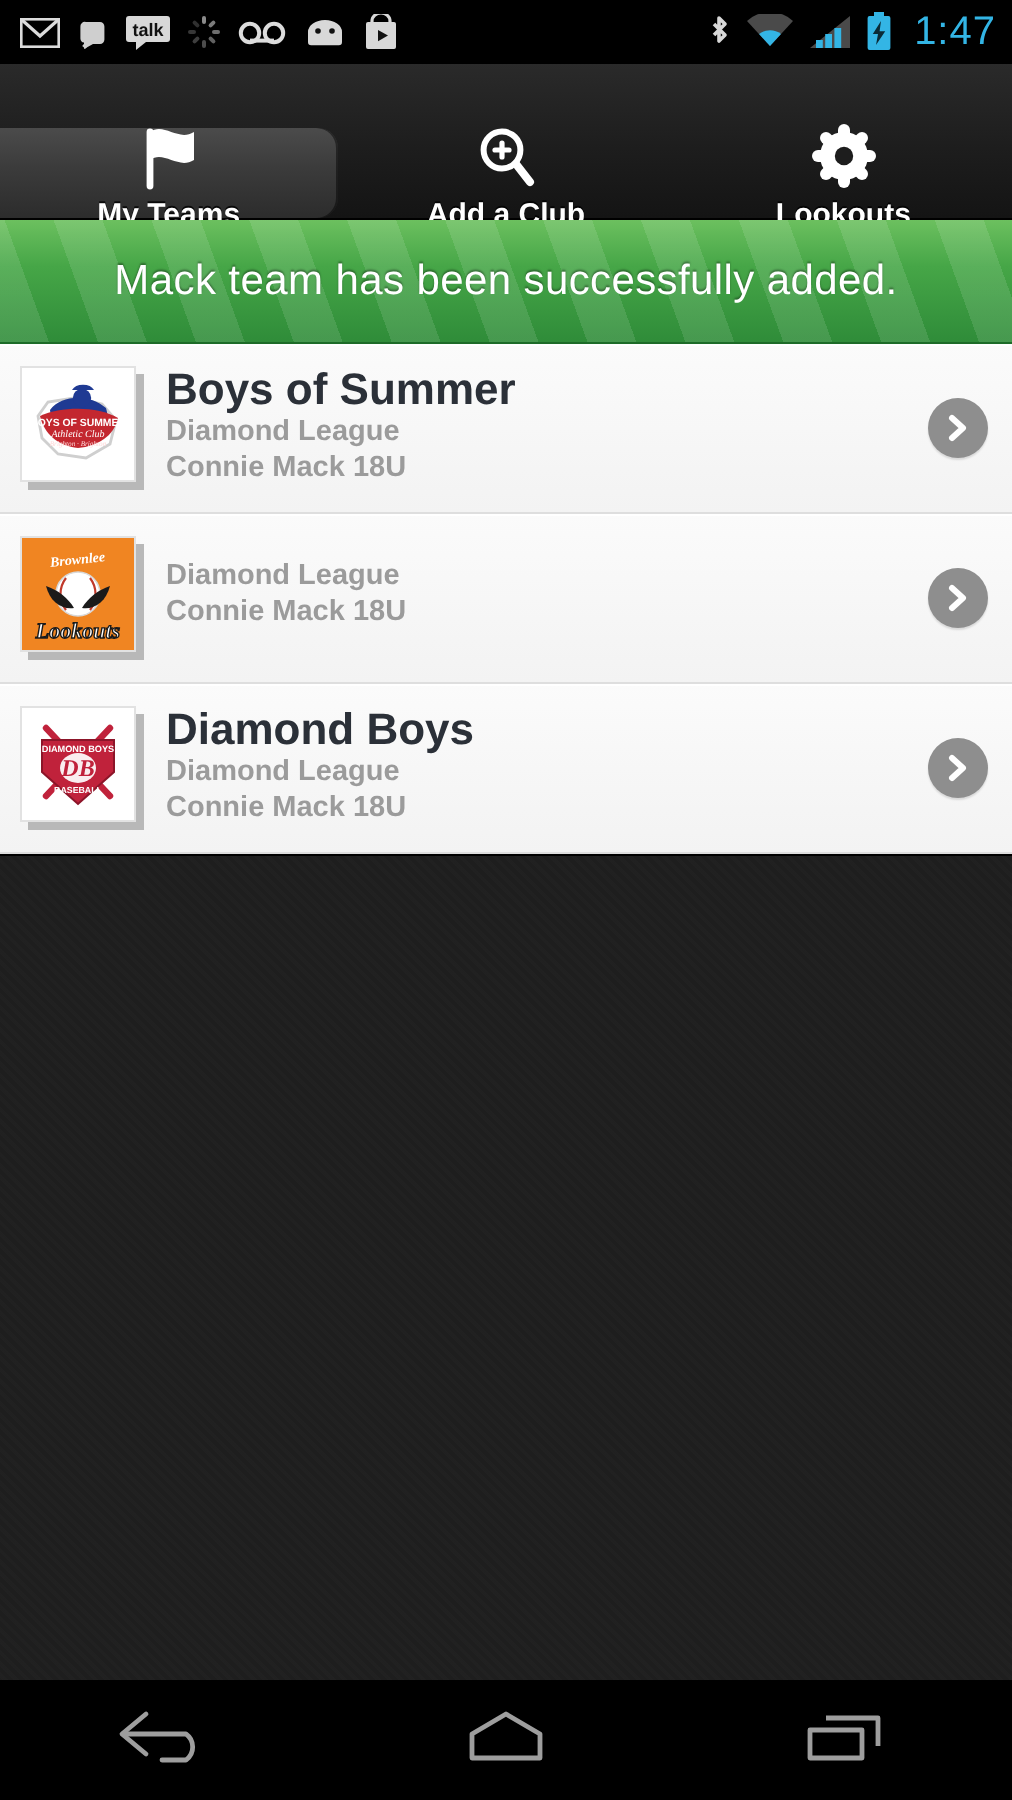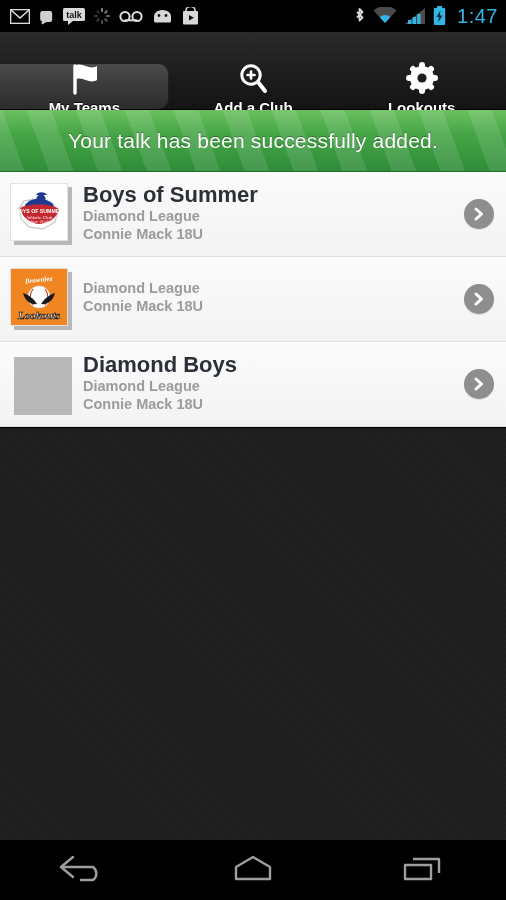--- a/index.html
+++ b/index.html
@@ -267,21 +267,21 @@
               <line x1="26" y1="7" x2="8" y2="25"></line>
             </g>
             <circle cx="17" cy="16" r="4.6" fill="#1d1d1d"></circle>
           </svg>
         </span>
         <span class="tab-label">Lookouts</span>
       </div>
     </div>
 
     <div class="banner">
-      <span class="banner-text">Your talk has been successfully added.</span>
+      <span class="banner-text">Mack team has been successfully added.</span>
     </div>
 
     <div class="list">
 
       <div class="list-item">
         <div class="logo-box">
           <div class="shadow"></div>
           <div class="logo-img">
             <svg width="56" height="56" viewBox="0 0 56 56">
               <rect width="56" height="56" fill="#fff"></rect>
@@ -331,20 +331,34 @@
         <div class="chevron">
           <svg width="14" height="16" viewBox="0 0 14 16">
             <path d="M4 3 L9.5 8 L4 13" fill="none" stroke="#fff" stroke-width="3" stroke-linecap="round" stroke-linejoin="round"></path>
           </svg>
         </div>
       </div>
 
       <div class="list-item">
         <div class="logo-box">
           <div class="shadow"></div>
+          <div class="logo-img">
+            <svg width="56" height="56" viewBox="0 0 56 56">
+              <rect width="56" height="56" fill="#fff"></rect>
+              <g stroke="#c0223b" stroke-width="3.2" stroke-linecap="round">
+                <line x1="12" y1="10" x2="44" y2="44"></line>
+                <line x1="44" y1="10" x2="12" y2="44"></line>
+              </g>
+              <path d="M10 16 H46 V32 L28 48 L10 32 Z" fill="#c0223b" stroke="#8c1529" stroke-width="1"></path>
+              <text x="28" y="22" font-family="Liberation Sans, sans-serif" font-size="4.6" font-weight="bold" fill="#fff" text-anchor="middle">DIAMOND BOYS</text>
+              <ellipse cx="28" cy="30" rx="9" ry="7.5" fill="#fff" opacity="0.92"></ellipse>
+              <text x="28" y="34" font-family="Liberation Serif, serif" font-size="12" font-style="italic" font-weight="bold" fill="#c0223b" text-anchor="middle">DB</text>
+              <text x="28" y="42.5" font-family="Liberation Sans, sans-serif" font-size="4.4" font-weight="bold" fill="#fff" text-anchor="middle">BASEBALL</text>
+            </svg>
+          </div>
         </div>
         <div class="item-text">
           <div class="team-name">Diamond Boys</div>
           <div class="team-sub">Diamond League</div>
           <div class="team-sub">Connie Mack 18U</div>
         </div>
         <div class="chevron">
           <svg width="14" height="16" viewBox="0 0 14 16">
             <path d="M4 3 L9.5 8 L4 13" fill="none" stroke="#fff" stroke-width="3" stroke-linecap="round" stroke-linejoin="round"></path>
           </svg>

